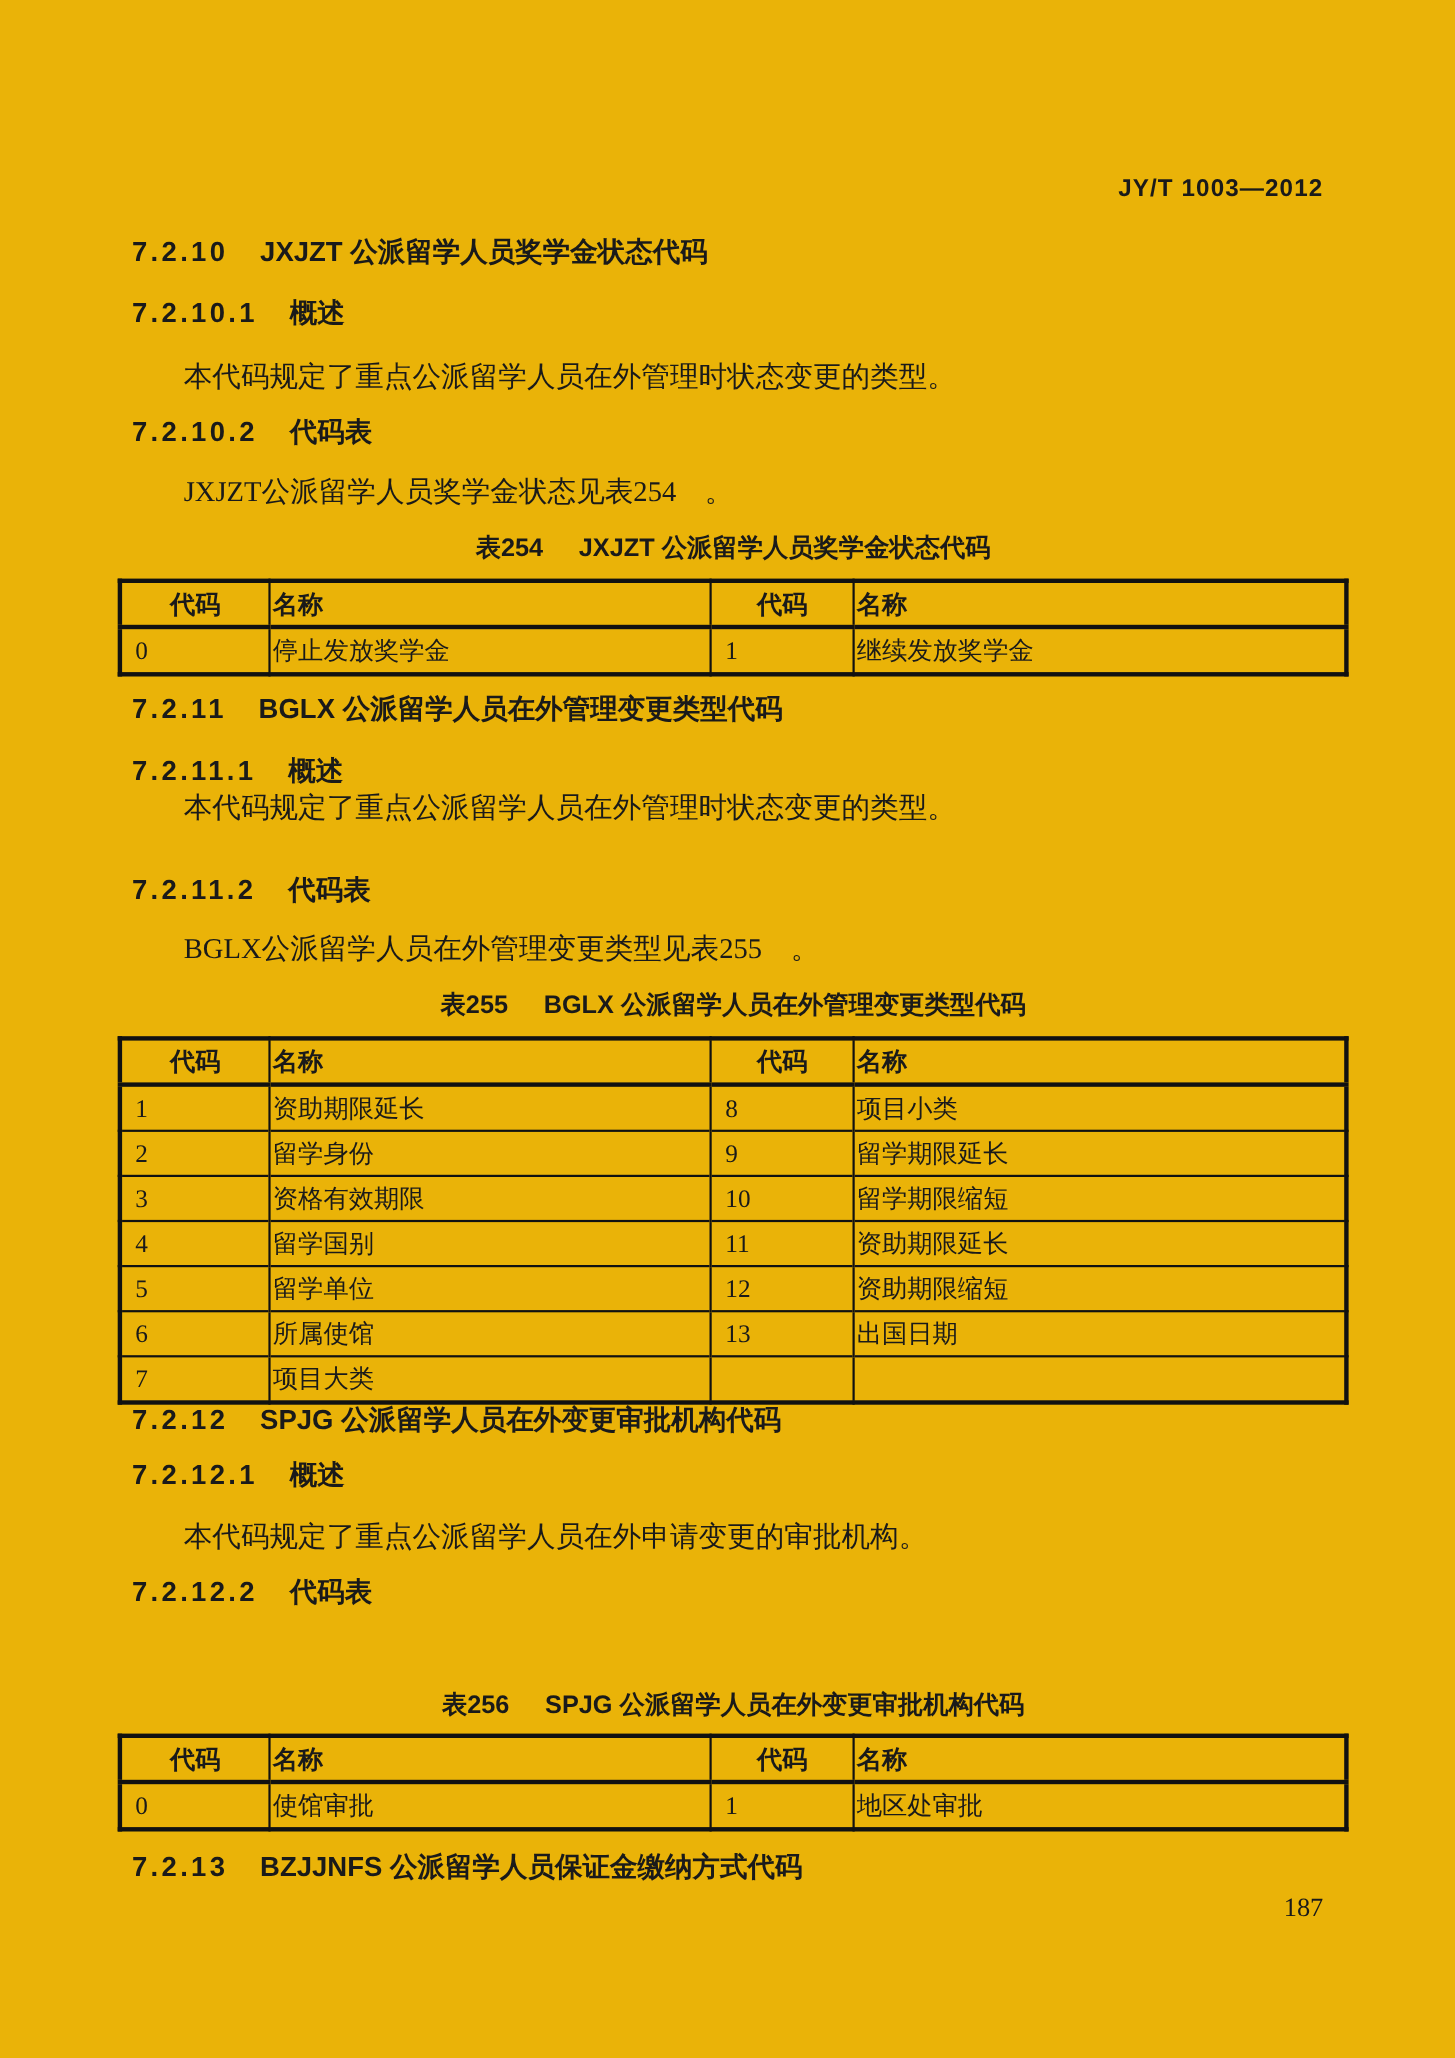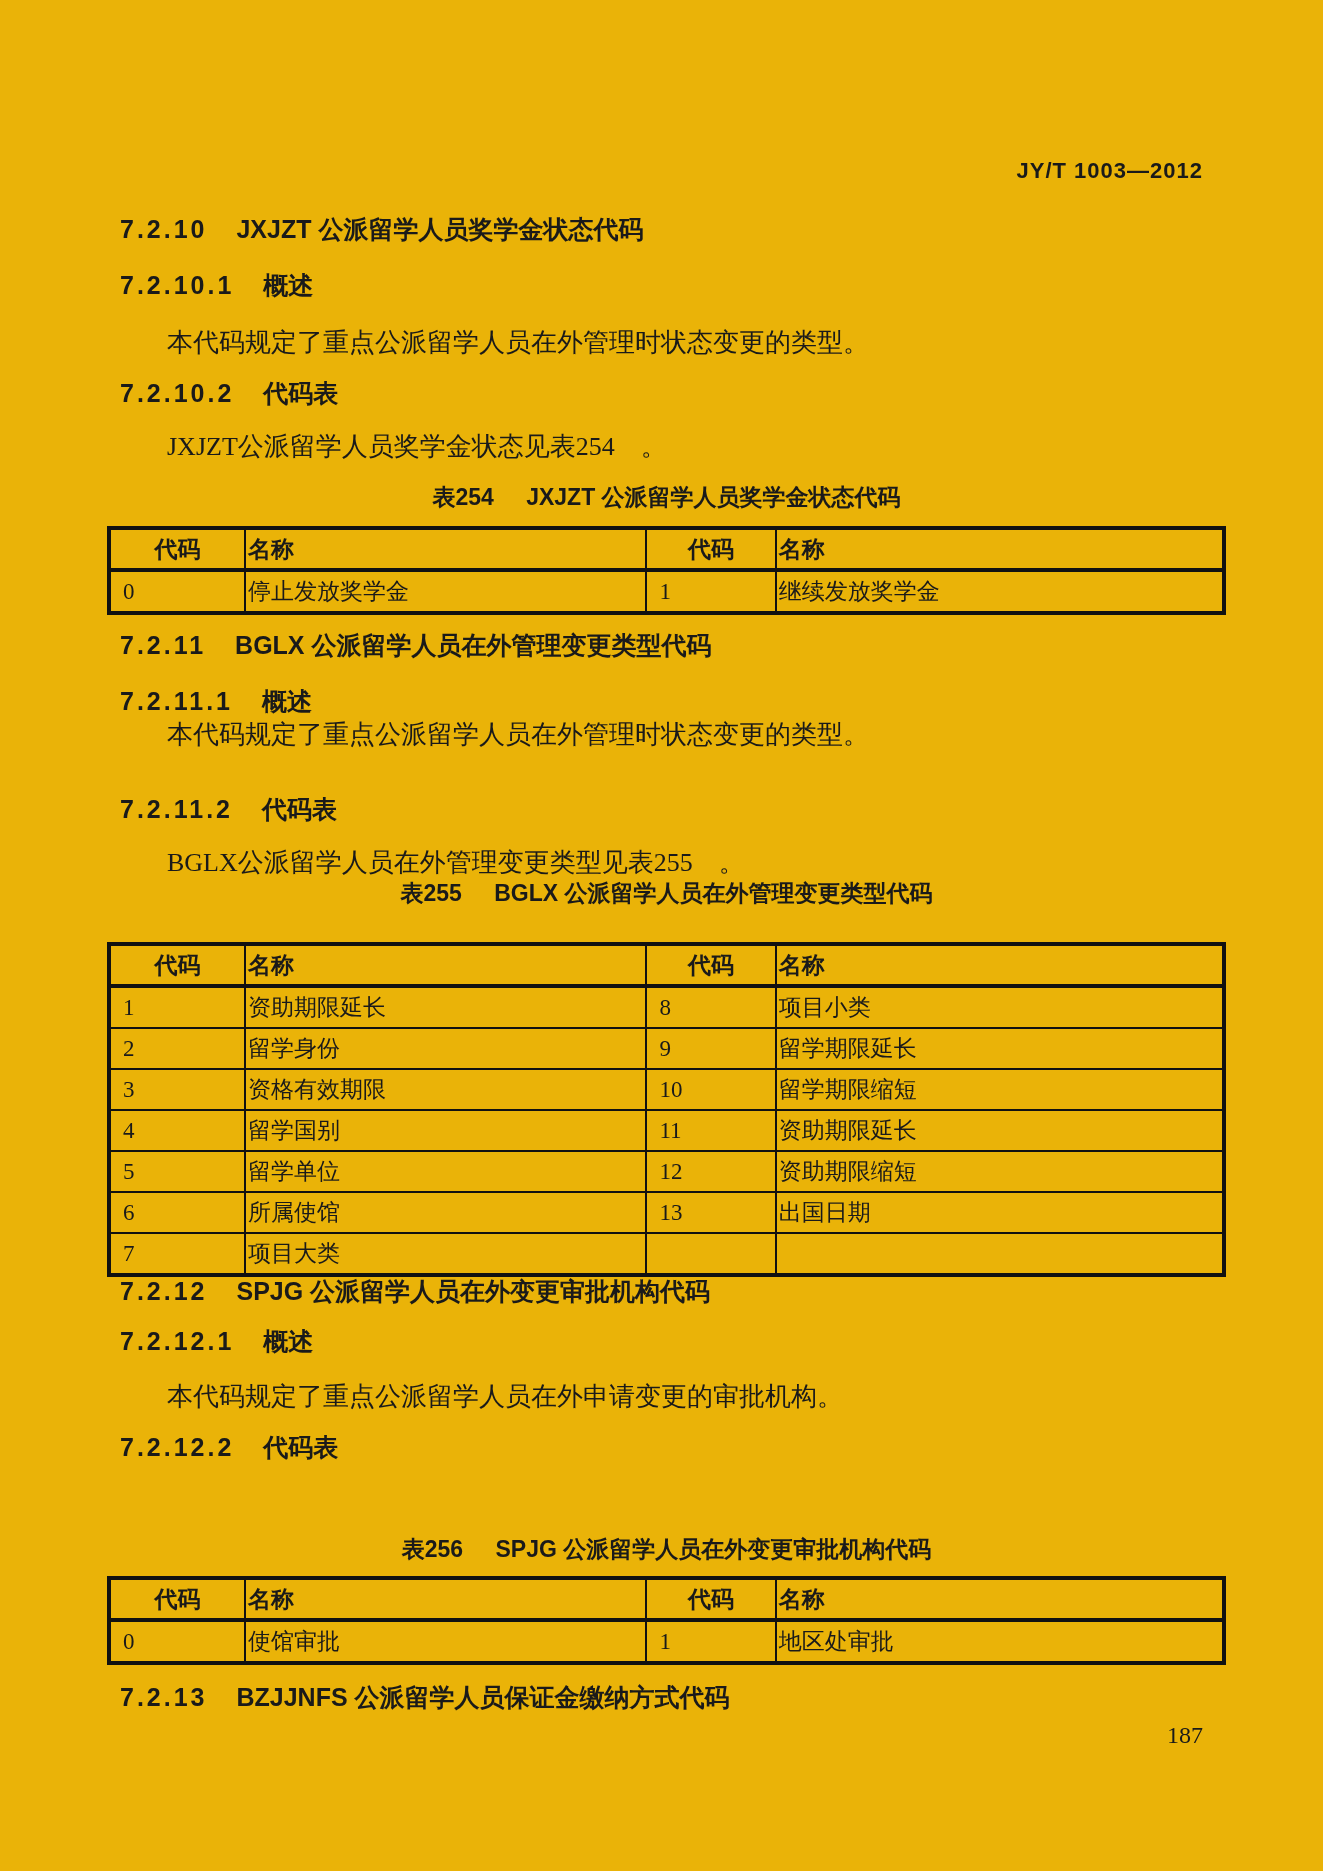--- a/index.html
+++ b/index.html
@@ -130,21 +130,21 @@
   <div class="abs heading" style="top:686px">
     <span class="hnum">7.2.11.1</span>
     <span class="htext">概述</span>
   </div>
   <div class="abs para" style="top:718px">本代码规定了重点公派留学人员在外管理时状态变更的类型。</div>
   <div class="abs heading" style="top:794px">
     <span class="hnum">7.2.11.2</span>
     <span class="htext">代码表</span>
   </div>
   <div class="abs para" style="top:846px">BGLX公派留学人员在外管理变更类型见表255　。</div>
-  <div class="abs tcaption" style="top:878px">
+  <div class="abs tcaption" style="top:898px">
     <span class="tlabel">表255</span>
     <span class="ttext">BGLX 公派留学人员在外管理变更类型代码</span>
   </div>
   <table class="codes" style="top:942px">
     <colgroup>
         <col class="w0">
         <col class="w1">
         <col class="w2">
         <col class="w3">
       </colgroup>

